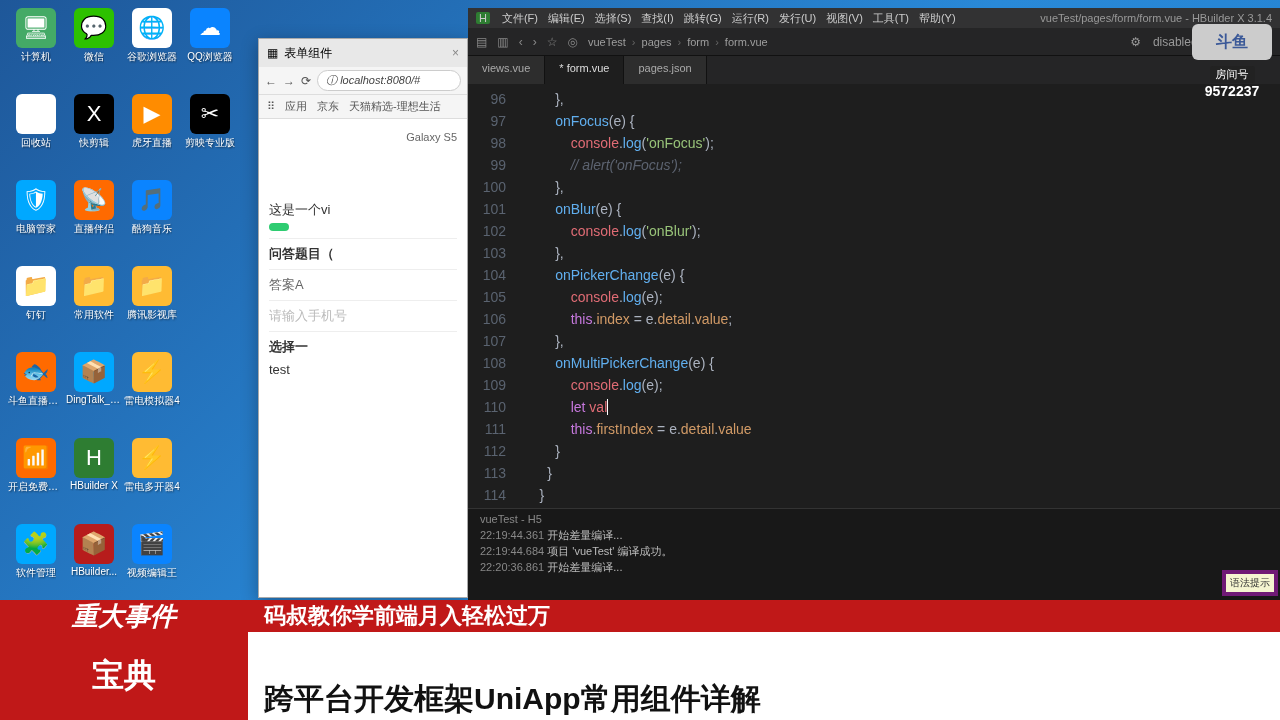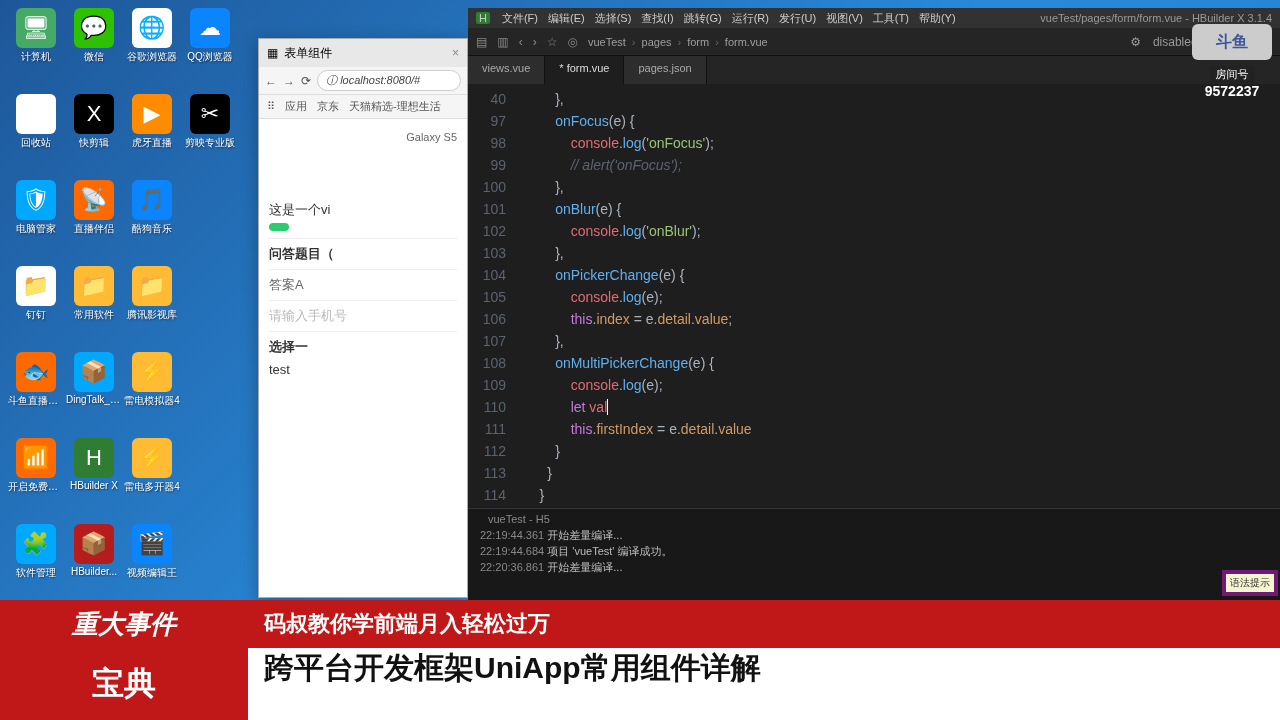--- a/index.html
+++ b/index.html
@@ -39,34 +39,34 @@
 .editor .codearea .s-kw { color: #c678dd; }
 .editor .codearea .s-fn { color: #61afef; }
 .editor .codearea .s-str { color: #98c379; }
 .editor .codearea .s-var { color: #e06c75; }
 .editor .codearea .s-prop { color: #d19a66; }
 .editor .codearea .s-comment { color: #5c6370; font-style: italic; }
 .editor .codearea .s-punc { color: #abb2bf; }
 .editor .codearea .cursor { border-left: 1px solid #fff; animation: blink 1s infinite; }
 @keyframes blink { 50% { opacity: 0; } }
 .editor .terminal { height: 92px; background: #181818; border-top: 1px solid #333; padding: 4px 12px; font-family: Consolas, monospace; font-size: 11px; color: #bbb; }
-.editor .terminal .th { color: #888; margin-bottom: 2px; margin-left: 8px; }
+.editor .terminal .th { color: #888; margin-bottom: 2px; }
 .editor .terminal .tl { line-height: 16px; }
 .editor .terminal .ts { color: #888; }
 
 .watermark { position: absolute; right: 8px; top: 24px; text-align: center; z-index: 50; }
 .watermark .logo { width: 80px; height: 36px; background: #ccc; border-radius: 6px; display: flex; align-items: center; justify-content: center; font-size: 16px; font-weight: bold; color: #3b5998; margin: 0 auto 4px; }
 .watermark .room-lbl { background: #222; color: #fff; font-size: 11px; padding: 1px 6px; border-radius: 3px; display: inline-block; }
 .watermark .room-num { color: #fff; font-size: 14px; font-weight: bold; }
 
 .banner { position: absolute; left: 0; right: 0; bottom: 0; height: 120px; display: flex; flex-direction: column; }
-.banner .row1 { height: 48px; background: #c01818; display: flex; align-items: center; }
+.banner .row1 { height: 32px; background: #c01818; display: flex; align-items: center; }
 .banner .row1 .tag1 { width: 248px; text-align: center; color: #fff; font-size: 26px; font-weight: bold; font-style: italic; }
 .banner .row1 .text1 { flex: 1; color: #fff; font-size: 22px; font-weight: bold; padding-left: 16px; }
-.banner .row2 { flex: 1; background: #fff; display: flex; align-items: flex-start; }
+.banner .row2 { flex: 1; background: #fff; display: flex; align-items: flex-end; }
 .banner .row2 .tag2 { width: 248px; height: 100%; background: #c01818; display: flex; align-items: center; justify-content: center; color: #fff; font-size: 32px; font-weight: bold; }
 .banner .row2 .text2 { flex: 1; color: #111; font-size: 30px; font-weight: bold; padding-left: 16px; }
 .lang-tip { position: absolute; right: 2px; bottom: 124px; background: #f5f5d0; border: 4px solid #701a75; font-size: 10px; padding: 2px 4px; color: #333; }
 </style>
 </head>
 <body>
 
 <div class="desktop">
   <div class="icons" id="desktop-icons">
       <div class="dicon">
@@ -242,21 +242,21 @@
       <span>Aa</span>
     </span>
   </div>
   <div class="tabs" id="editor-tabs">
       <div class="tab">views.vue</div>
       <div class="tab active">* form.vue</div>
       <div class="tab">pages.json</div>
     </div>
   <div class="code">
     <div class="gutter" id="gutter">
-        <div>40</div>
+        <div>96</div>
         <div>97</div>
         <div>98</div>
         <div>99</div>
         <div>100</div>
         <div>101</div>
         <div>102</div>
         <div>103</div>
         <div>104</div>
         <div>105</div>
         <div>106</div>

